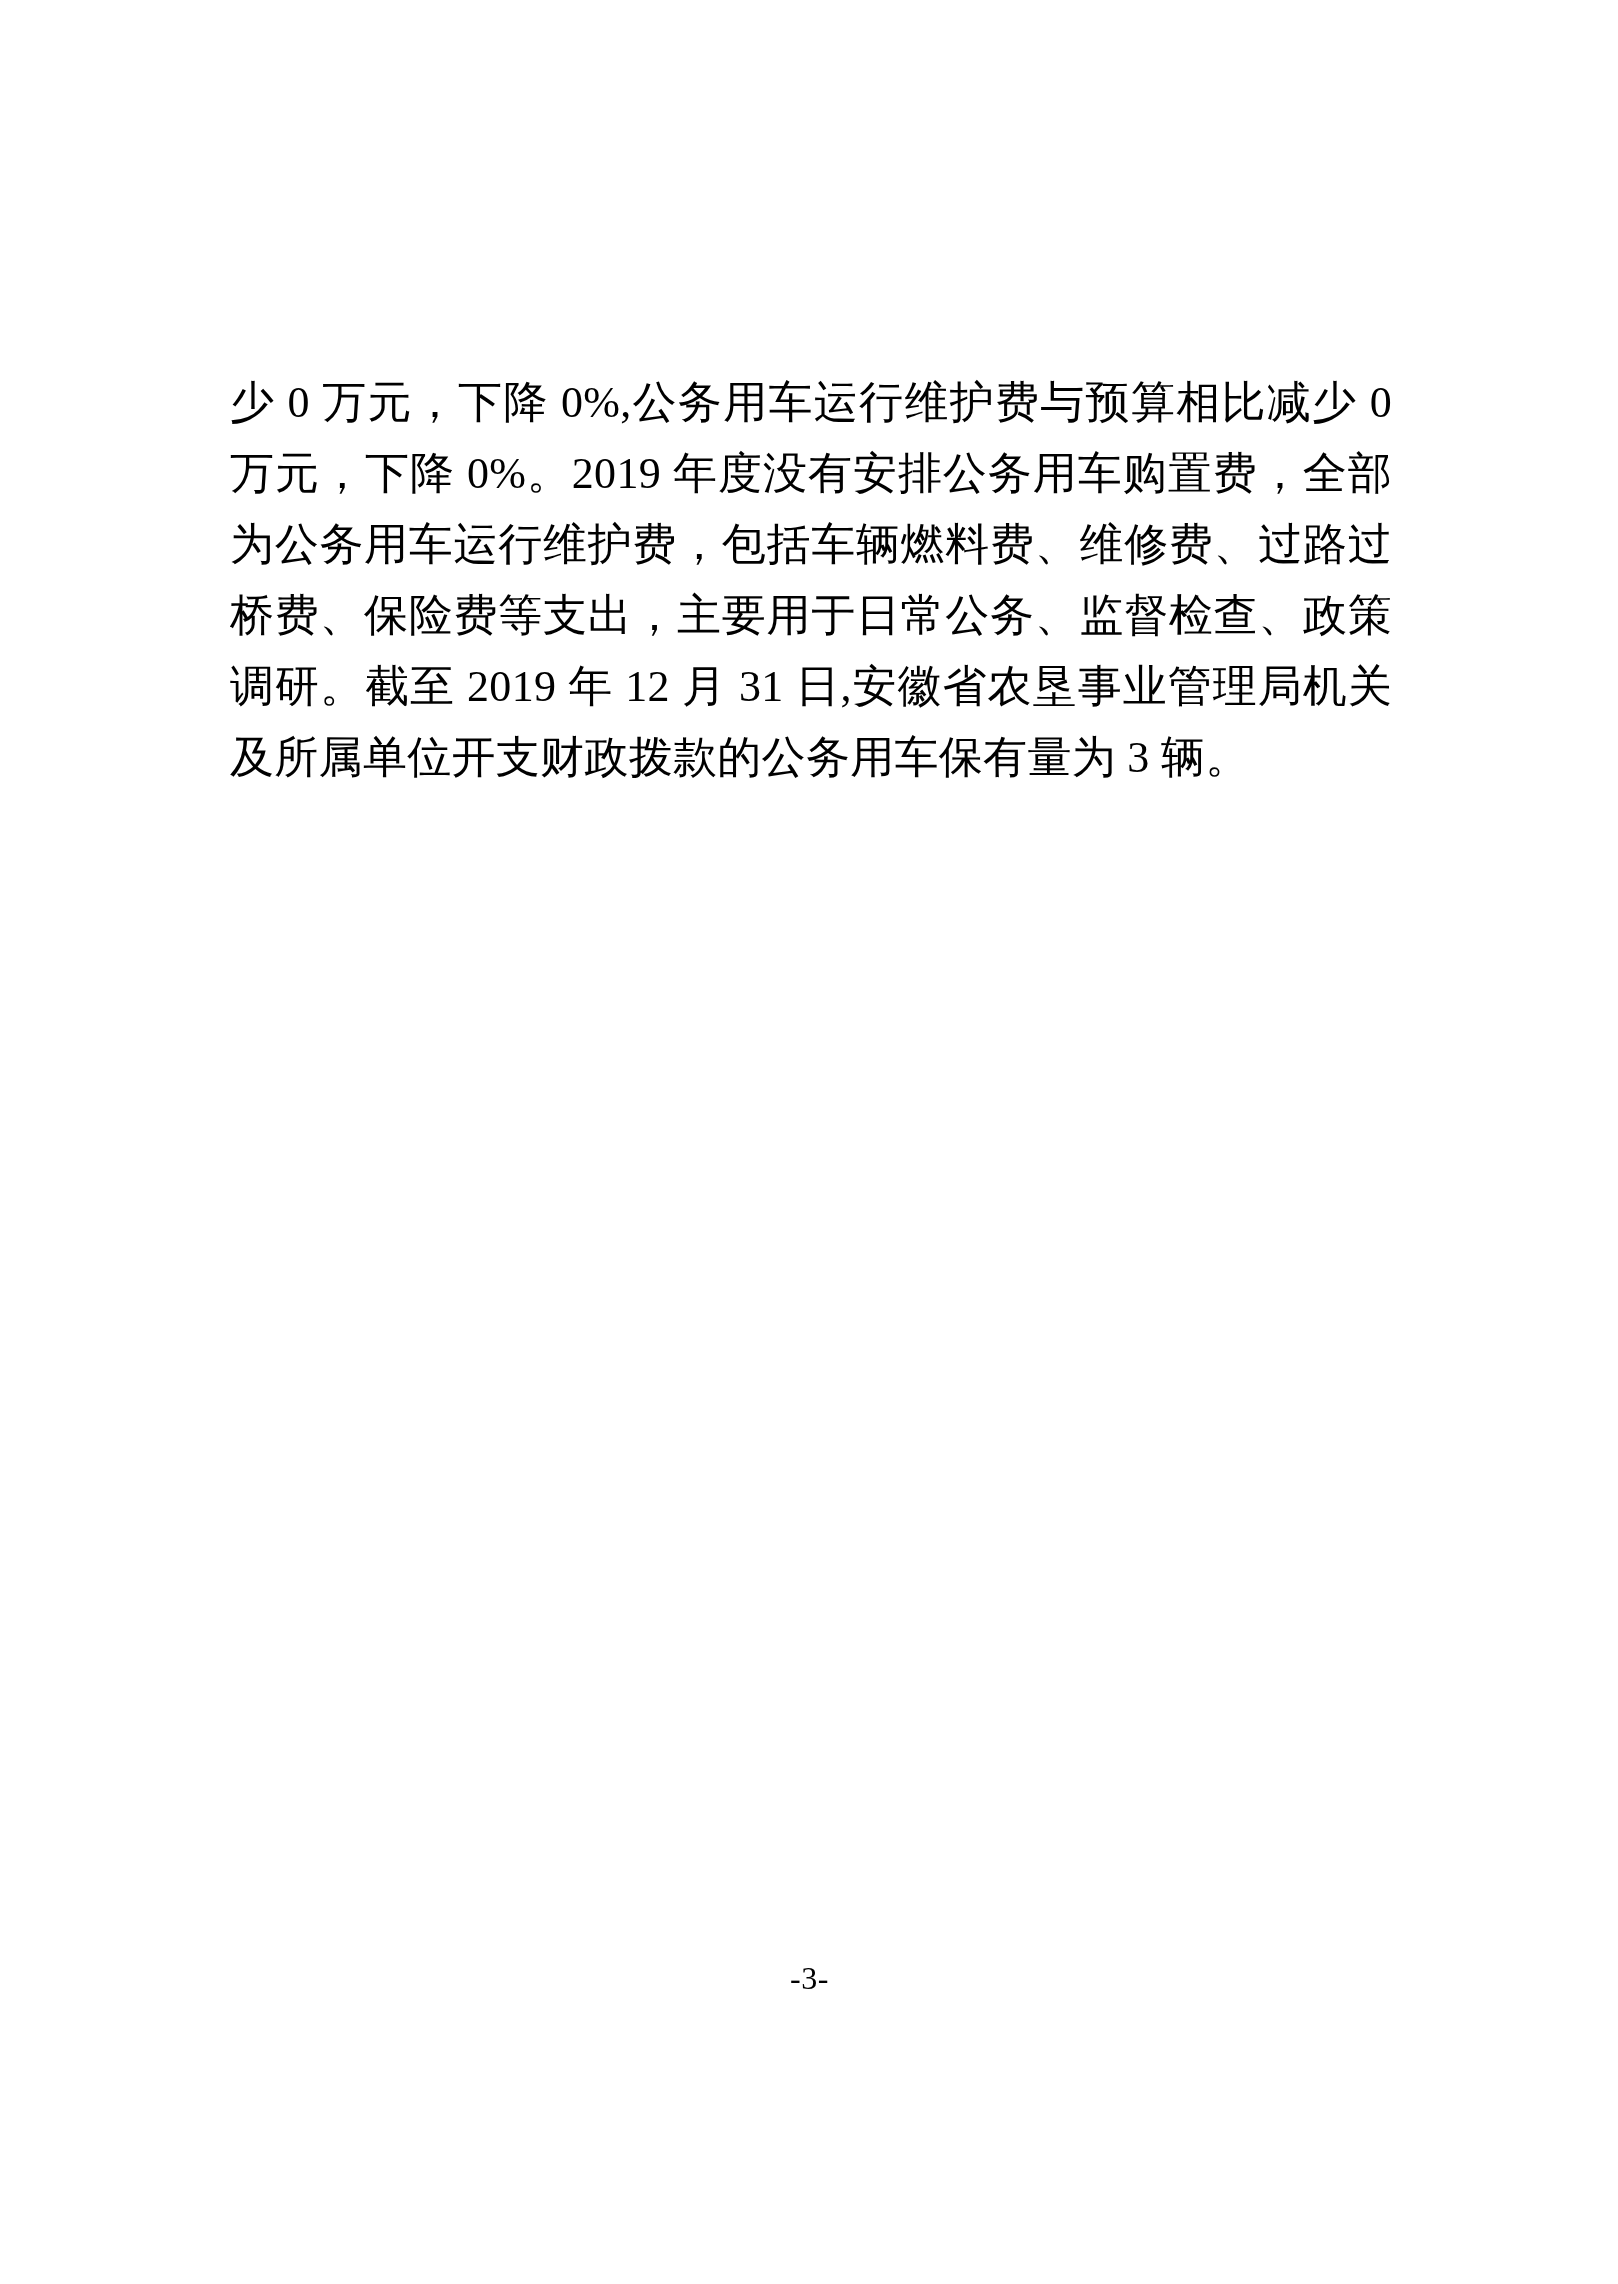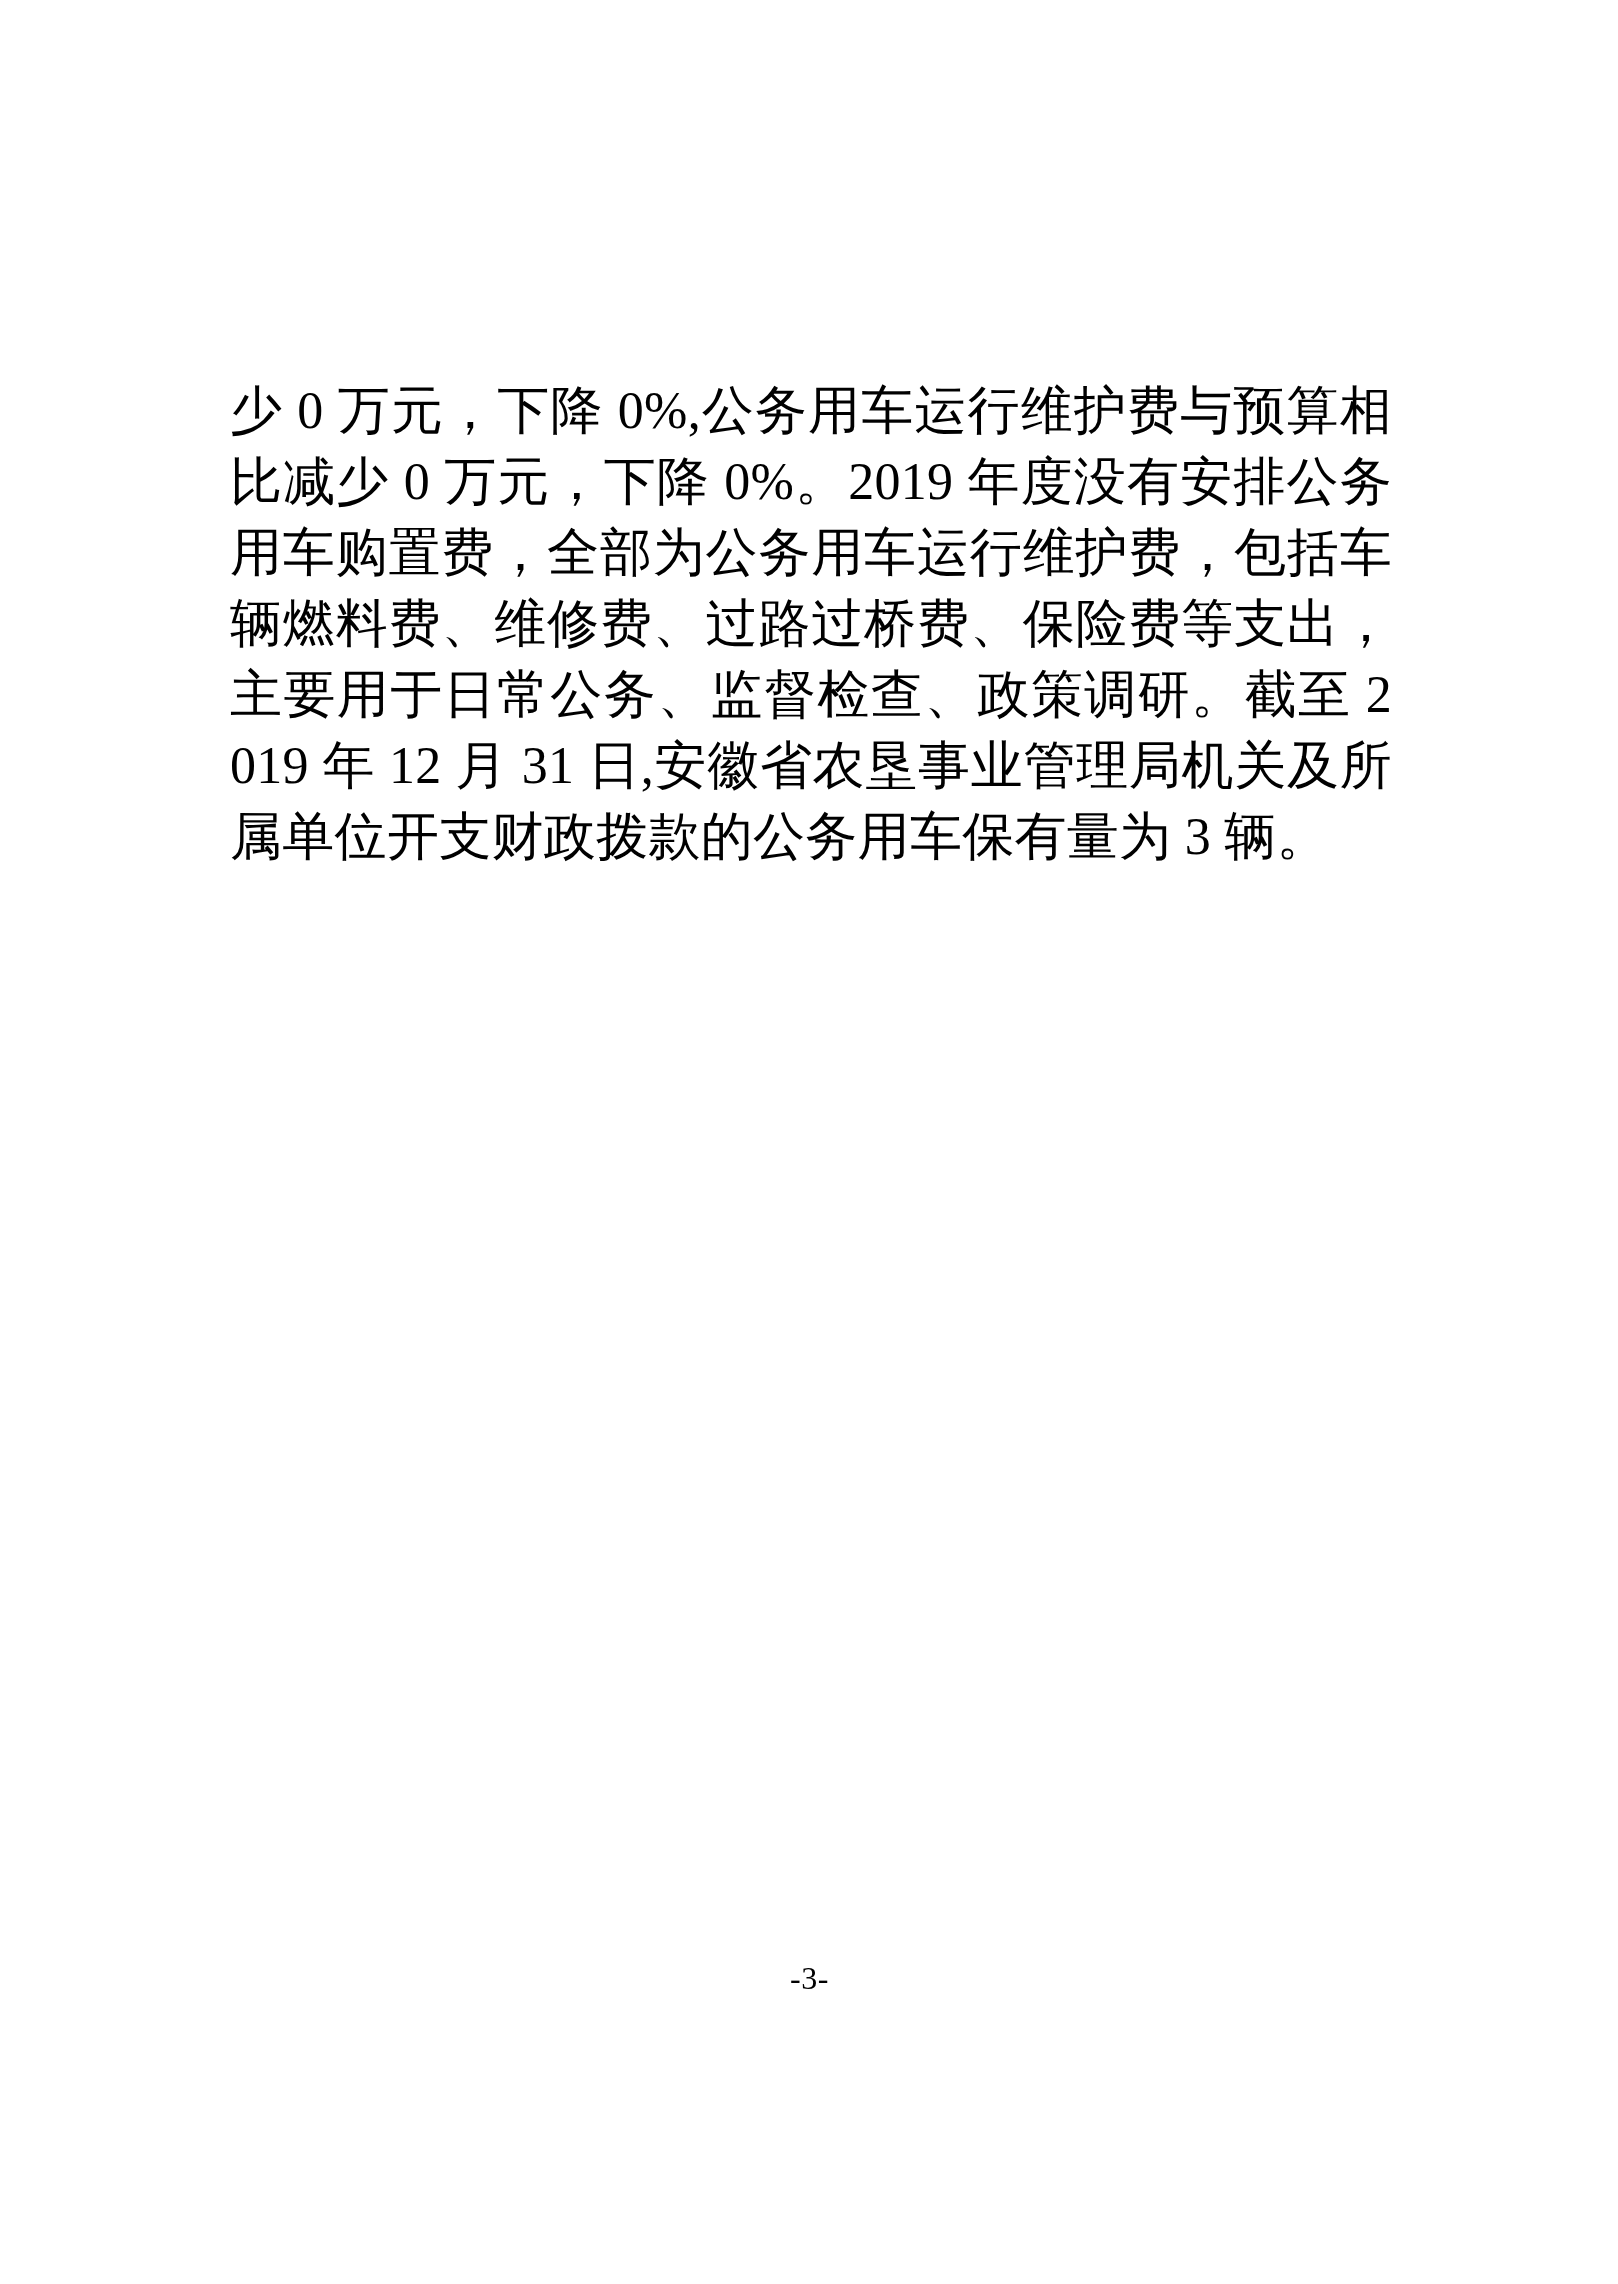--- a/index.html
+++ b/index.html
@@ -19,21 +19,21 @@
     box-sizing: border-box;
     overflow: hidden;
   }
   .content {
     position: absolute;
     left: 230px;
     top: 323px;
     width: 1162px;
   }
   .body-paragraph {
-    font-size: 52px;
+    font-size: 44px;
     line-height: 71px;
     text-align: justify;
     text-justify: inter-character;
     letter-spacing: 0.3px;
     white-space: pre-wrap;
     word-break: break-all;
     text-indent: 0;
   }
   .page-number {
     position: absolute;

